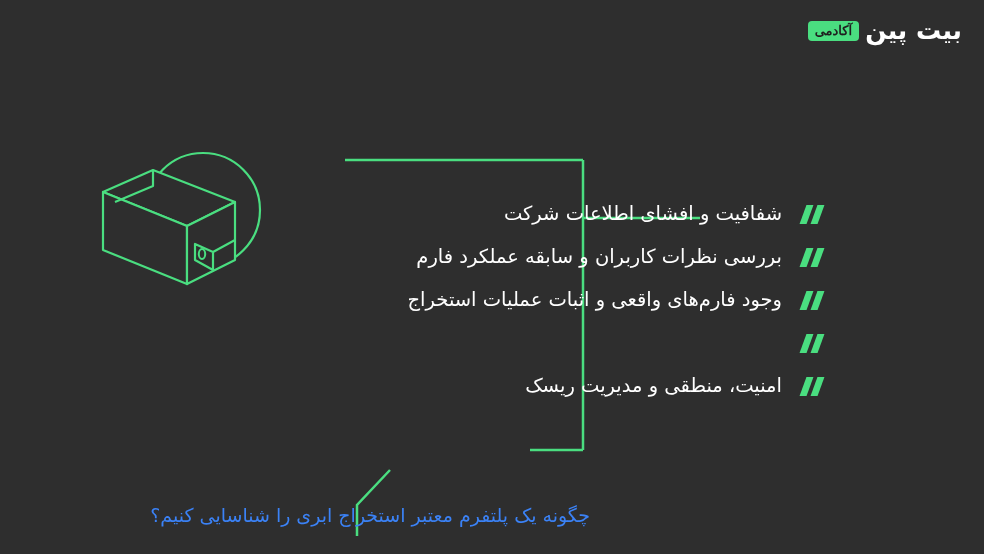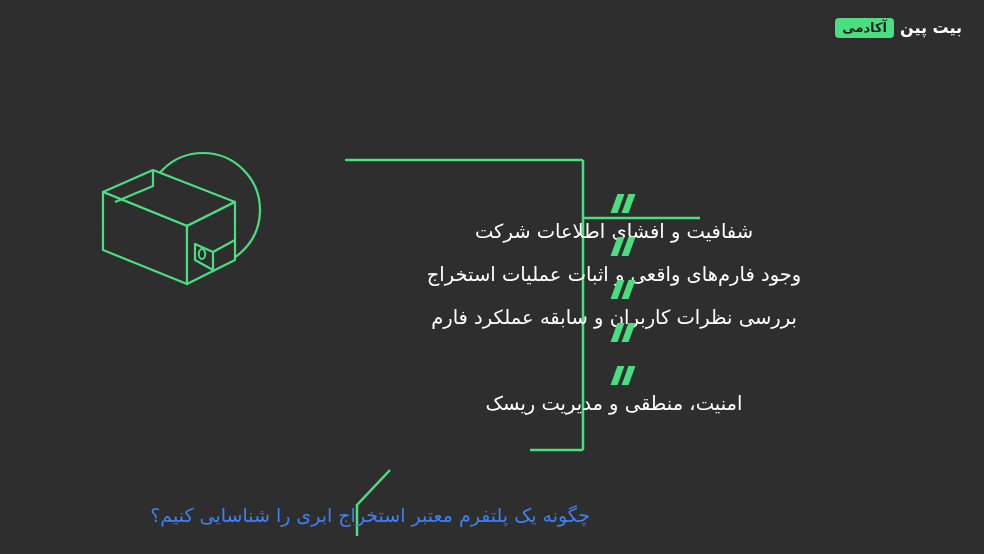--- a/index.html
+++ b/index.html
@@ -29,41 +29,41 @@
   }
   .logo-badge {
     background: #4ade80;
     color: #1f1f1f;
     font-size: 13px;
     font-weight: bold;
     padding: 3px 7px 4px 7px;
     border-radius: 4px;
     line-height: 1;
     letter-spacing: 0;
+    font-family: Liberation Serif, serif;
   }
   .logo-word {
     color: #ffffff;
-    font-size: 16px;
+    font-size: 25px;
     font-weight: bold;
     line-height: 1;
     letter-spacing: -0.5px;
     text-align: center;
   }
 
   
   .list-wrap {
     position: absolute;
     top: 192px;
     right: 160px;
     width: 420px;
     direction: rtl;
   }
   .list-row {
     display: flex;
-    flex-direction: column;
     align-items: center;
     justify-content: flex-start;
     height: 43px;
   }
   .row-text {
     color: #ffffff;
     font-size: 19.5px;
     white-space: nowrap;
     line-height: 1.2;
   }
@@ -156,29 +156,29 @@
           <i class="b2"></i>
         </span>
       <span class="row-text">شفافیت و افشای اطلاعات شرکت</span>
     </div>
 
     <div class="list-row">
       <span class="bullet">
           <i class="b1"></i>
           <i class="b2"></i>
         </span>
-      <span class="row-text">وجود فارم‌های واقعی و اثبات عملیات استخراج</span>
+      <span class="row-text">بررسی نظرات کاربران و سابقه عملکرد فارم</span>
     </div>
 
     <div class="list-row">
       <span class="bullet">
           <i class="b1"></i>
           <i class="b2"></i>
         </span>
-      <span class="row-text">بررسی نظرات کاربران و سابقه عملکرد فارم</span>
+      <span class="row-text">وجود فارم‌های واقعی و اثبات عملیات استخراج</span>
     </div>
 
     <div class="list-row">
       <span class="bullet">
           <i class="b1"></i>
           <i class="b2"></i>
         </span>
     </div>
 
     <div class="list-row">

